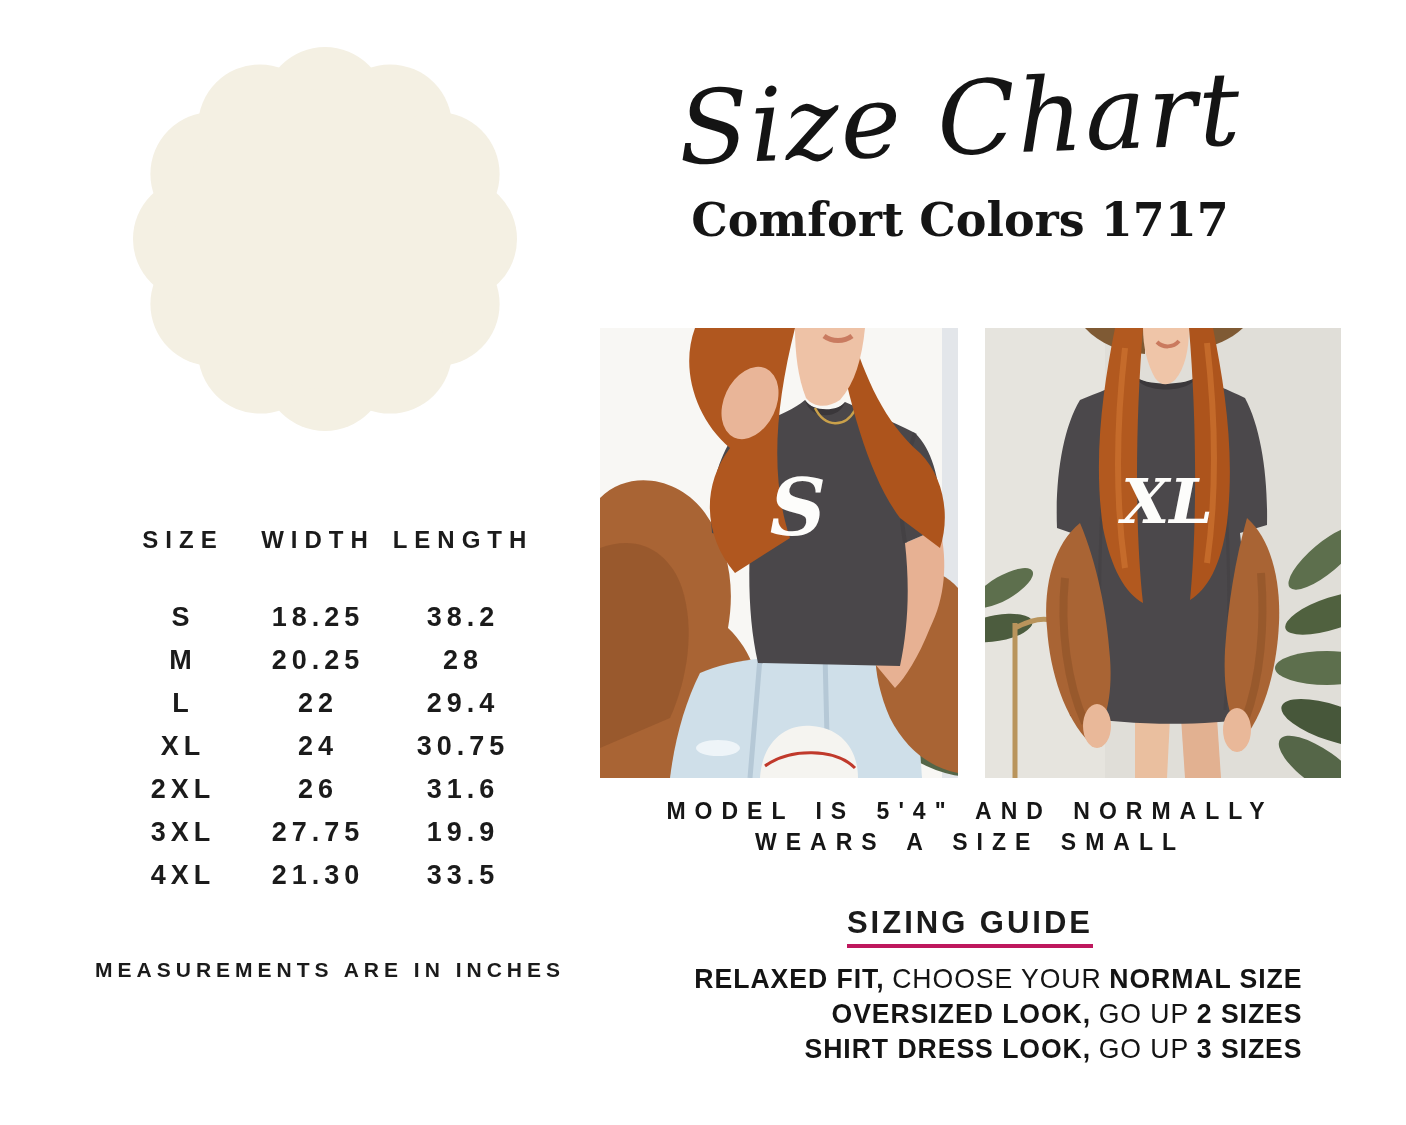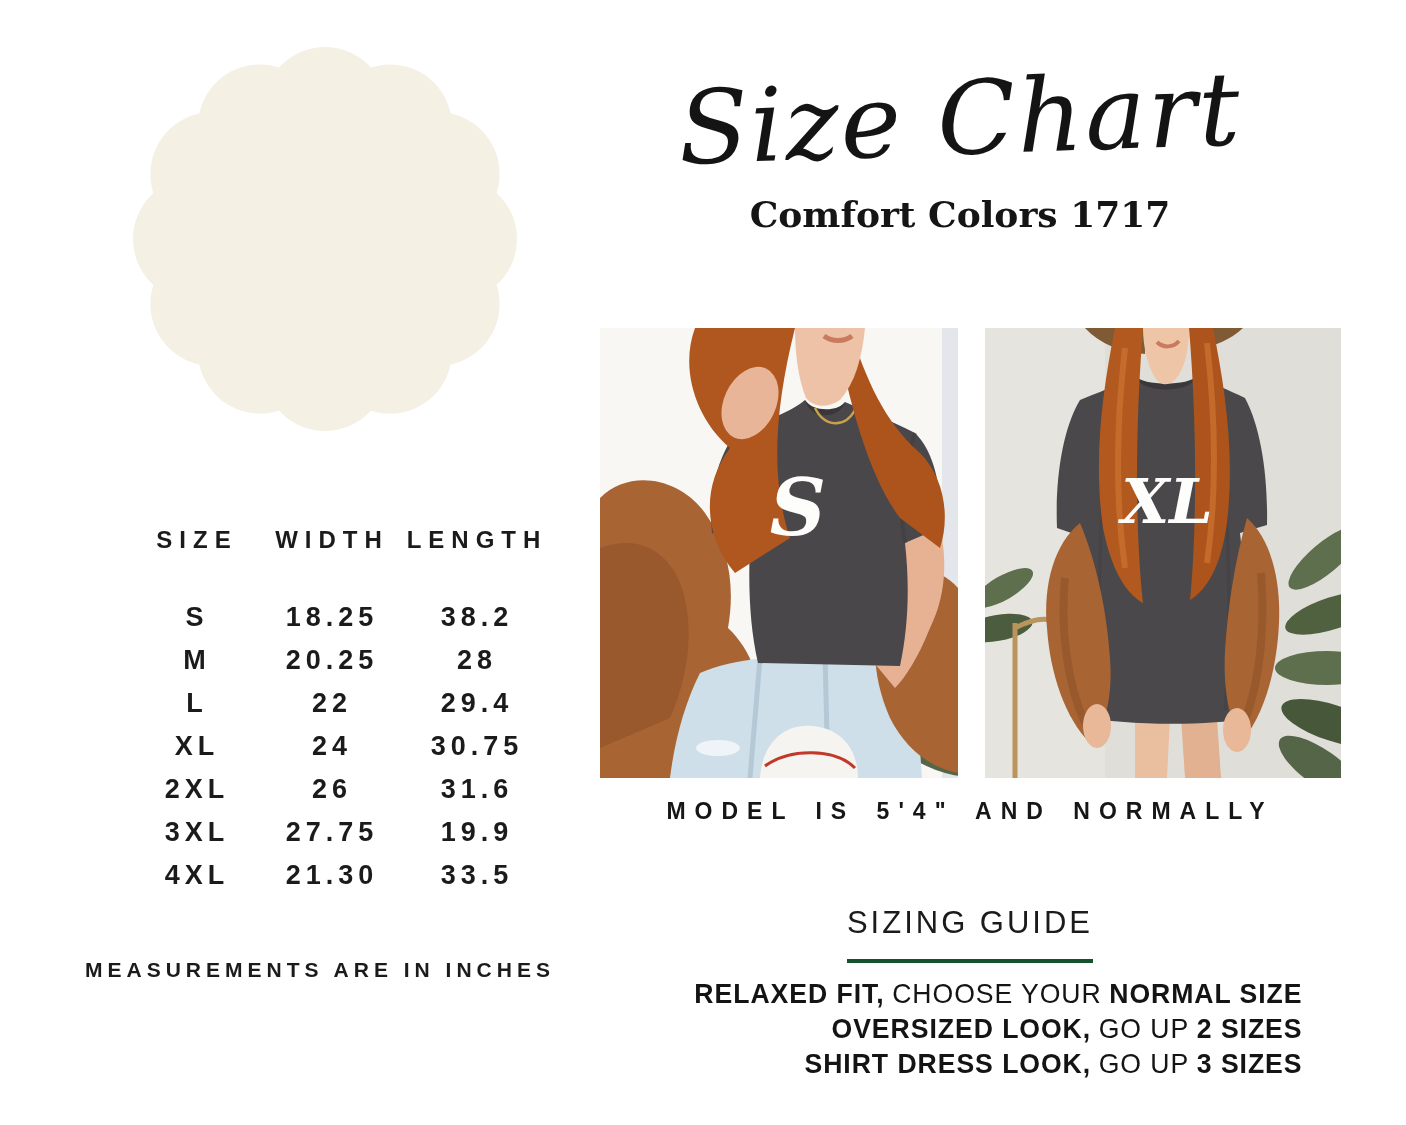--- a/index.html
+++ b/index.html
@@ -20,38 +20,38 @@
     font-style:italic;
     font-size:102px;
     line-height:1.4;
     letter-spacing:2px;
     transform:rotate(-2deg);
     color:#141414;
   }
   .subtitle{
     font-family:"DejaVu Serif", serif;
     font-weight:600;
-    font-size:36px;
+    font-size:46px;
     letter-spacing:0px;
     margin-top:2px;
     color:#151515;
   }
   
-  .size-table{position:absolute;left:132px;top:526px;width:420px;}
+  .size-table{position:absolute;left:118px;top:526px;width:420px;}
   .tbl-head{display:grid;grid-template-columns:130px 140px 150px;height:28px;}
   .tbl-head div{
     text-align:center;font-weight:700;font-size:24px;letter-spacing:7px;white-space:nowrap;
   }
   .tbl-body{margin-top:42px;}
   .tbl-row{display:grid;grid-template-columns:130px 140px 150px;height:43px;align-items:center;}
   .tbl-row div{
     text-align:center;font-weight:600;font-size:27px;letter-spacing:5px;white-space:nowrap;
   }
   .footnote{
-    position:absolute;left:85px;top:958px;width:480px;text-align:left;
+    position:absolute;left:85px;top:958px;width:480px;text-align:right;
     font-weight:700;font-size:21px;letter-spacing:5px;white-space:nowrap;
   }
   
   .photo{position:absolute;top:328px;height:450px;}
   .photo-left{left:600px;width:358px;}
   .photo-right{left:985px;width:356px;}
   .photo svg{width:100%;height:100%;display:block;}
   .shirt-letter{
     font-family:"DejaVu Serif", serif;
     font-style:italic;font-weight:600;
@@ -60,22 +60,22 @@
   
   .model-note{position:absolute;left:620px;top:796px;width:700px;text-align:center;}
   .model-note div{
     font-size:23px;font-weight:600;letter-spacing:9px;word-spacing:6px;
     line-height:31px;white-space:nowrap;color:#161616;
   }
   
   .sizing-guide{position:absolute;left:620px;top:905px;width:700px;text-align:center;}
   .sg-heading{
     display:inline-block;
-    font-size:31px;font-weight:400;letter-spacing:3px;
-    border-bottom:4px solid #14532d;padding-bottom:18px;white-space:nowrap;
+    font-size:31px;font-weight:700;letter-spacing:3px;
+    border-bottom:4px solid #be185d;padding-bottom:3px;white-space:nowrap;
   }
   .sg-lines{margin-top:13px;text-align:right;}
   .sg-line{
     font-size:28px;line-height:35px;white-space:nowrap;
     transform:scaleX(0.95);transform-origin:center;color:#141414;
   }
   .sg-lead,.sg-emph{font-weight:700;letter-spacing:1px;}
   .sg-mid{font-weight:400;letter-spacing:1px;margin:0 8px;}
 </style>
 </head>
@@ -245,20 +245,21 @@
       <g>
         <path d="M158,0 L204,0 C204,22 200,40 190,52 C183,58 176,58 170,50 C162,36 158,18 158,0 Z" fill="#efc5a8"></path>
         <path d="M172,14 C178,20 188,20 194,13" stroke="#ca7a5e" stroke-width="4" fill="none"></path>
       </g>
       <text class="shirt-letter" x="182" y="195" font-size="62" text-anchor="middle">XL</text>
     </svg>
   </div>
 
   <div class="model-note">
     <div>MODEL IS 5'4" AND NORMALLY</div>
+    <div>WEARS A SIZE SMALL</div>
   </div>
 
   <div class="sizing-guide">
     <span class="sg-heading">SIZING GUIDE</span>
     <div class="sg-lines">
       <div class="sg-line">
         <span class="sg-lead">RELAXED FIT,</span><span class="sg-mid">CHOOSE YOUR</span><span class="sg-emph">NORMAL SIZE</span>
       </div>
       <div class="sg-line">
         <span class="sg-lead">OVERSIZED LOOK,</span><span class="sg-mid">GO UP</span><span class="sg-emph">2 SIZES</span>

